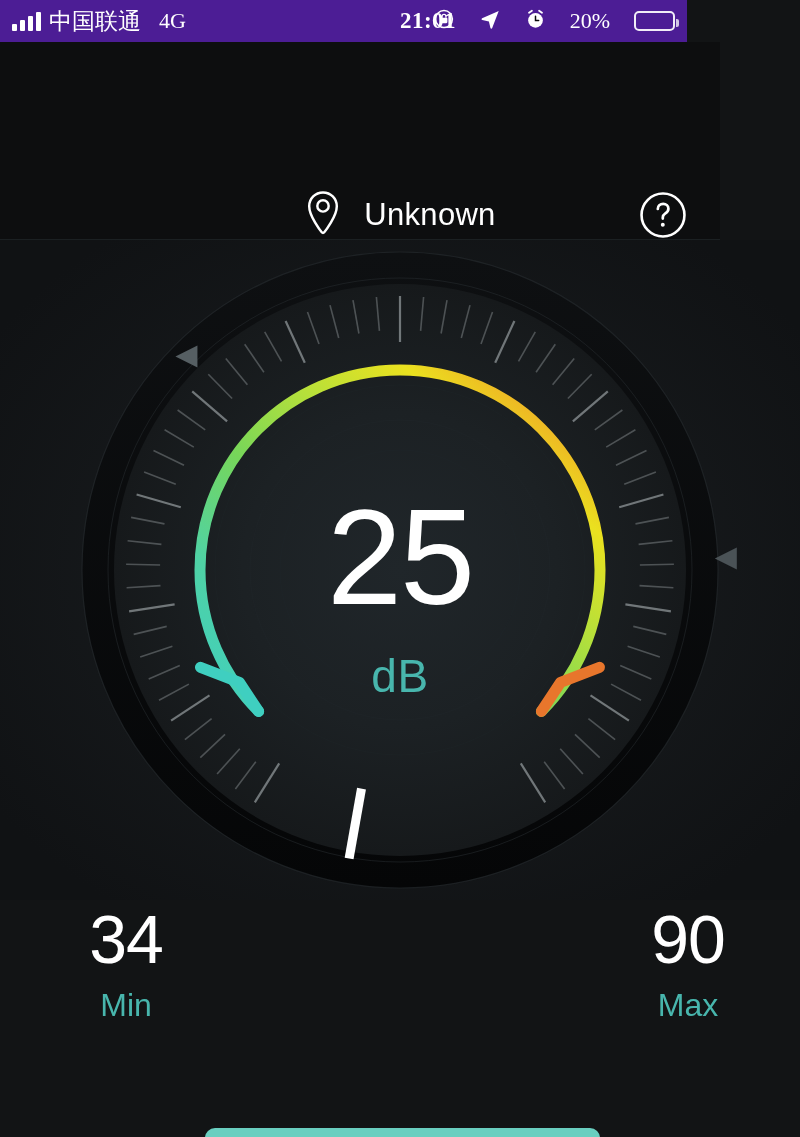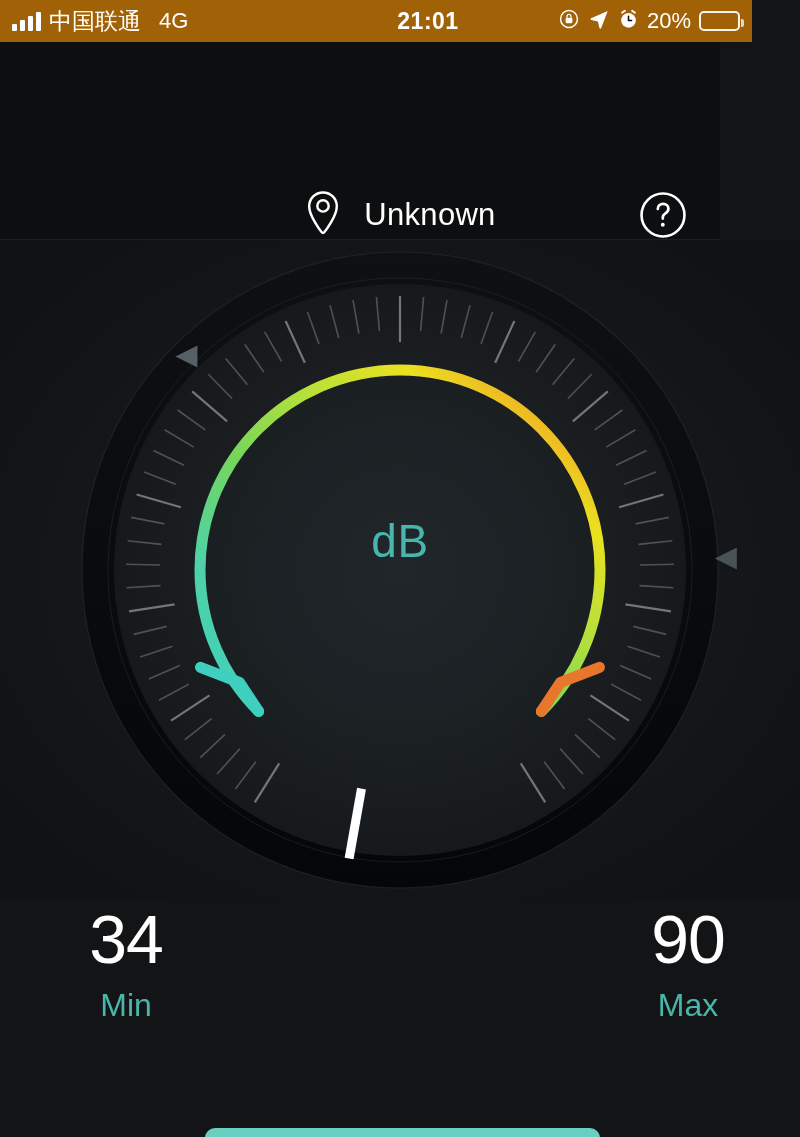--- a/index.html
+++ b/index.html
@@ -12,44 +12,45 @@
   #screen {
     position:relative;
     width:800px; height:1137px;
     background:#121415;
     overflow:hidden;
   }
 
   
   #statusbar {
     position:absolute; top:0; left:0;
-    width:752px; height:42px;
-    background:#a16207;
+    width:687px; height:42px;
+    background:#4c1d95;
     color:#ffffff;
+    font-family:Liberation Serif, serif;
   }
   .sb-left {
     position:absolute; left:12px; top:0; height:42px;
     display:flex; align-items:center; gap:8px;
   }
   .sb-bars { display:flex; align-items:flex-end; gap:3px; height:20px; }
   .sb-bars i { display:block; width:5px; background:#ffffff; border-radius:1px; }
   .sb-bars i:nth-child(1){ height:7px; }
   .sb-bars i:nth-child(2){ height:11px; }
   .sb-bars i:nth-child(3){ height:15px; }
   .sb-bars i:nth-child(4){ height:19px; }
   .sb-carrier { font-size:23px; letter-spacing:0px; }
   .sb-net { font-size:22px; margin-left:10px; }
   .sb-time {
     position:absolute; left:0; top:0; width:800px; height:42px;
     display:flex; align-items:center; justify-content:center;
     font-size:23px; font-weight:700; letter-spacing:0.5px;margin-left:28px;
   }
   .sb-right {
     position:absolute; right:12px; top:0; height:42px;
-    display:flex; align-items:center; gap:8px;
+    display:flex; align-items:center; gap:24px;
   }
   .sb-pct { font-size:22px; }
   .batt {
     position:relative; width:41px; height:20px;
     border:2px solid rgba(255,255,255,0.92);
     border-radius:5px; padding:2px;
   }
   .batt:after {
     content:""; position:absolute; right:-6px; top:6px;
     width:3px; height:8px; border-radius:0 2px 2px 0;
@@ -300,20 +301,21 @@
       </g>
 
       <line id="needle" stroke="#ffffff" stroke-width="9" stroke-linecap="butt" x1="349.1" y1="618.5" x2="361.5" y2="548.6"></line>
 
       <polygon id="marker-left" fill="#565f63" points="197.4537520816626,105.45375208166266 197.4537520816626,127.45375208166266 175.4537520816626,116.45375208166266"></polygon>
       <polygon id="marker-right" fill="#4a5256" points="736.8014096082252,307.6227640749847 736.8014096082252,329.6227640749847 714.8014096082252,318.6227640749847"></polygon>
     </svg>
   </div>
 
   <div id="readout">
+    <div id="db-value">25</div>
     <div id="db-unit">dB</div>
   </div>
 
   <div id="stats">
     <div class="stat" id="stat-min">
       <div class="stat-val">34</div>
       <div class="stat-lbl">Min</div>
     </div>
     <div class="stat" id="stat-max">
       <div class="stat-val">90</div>

